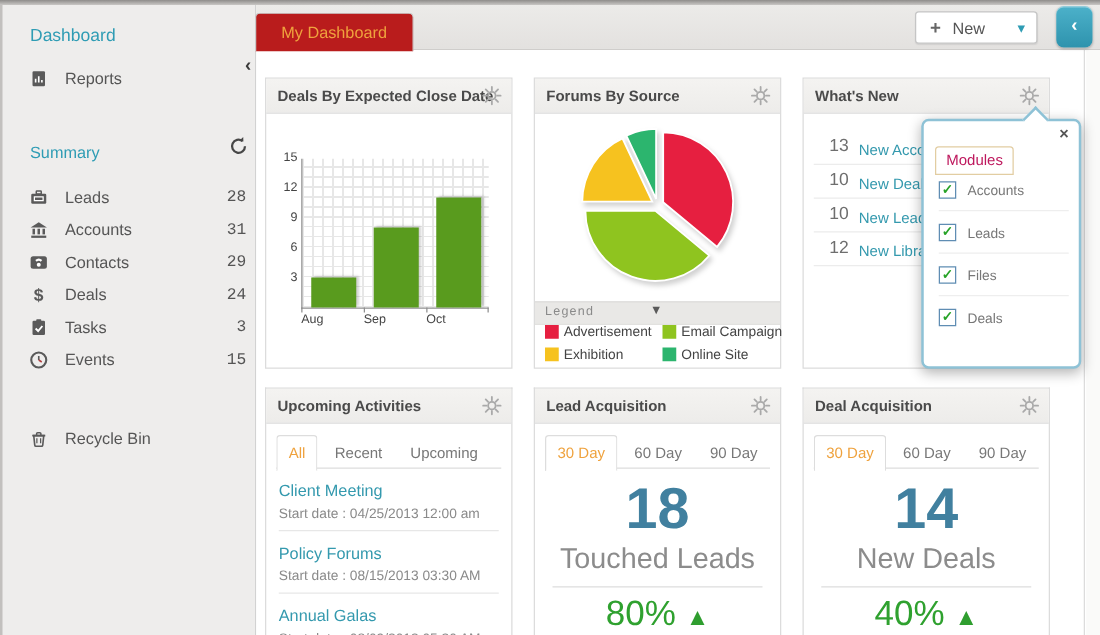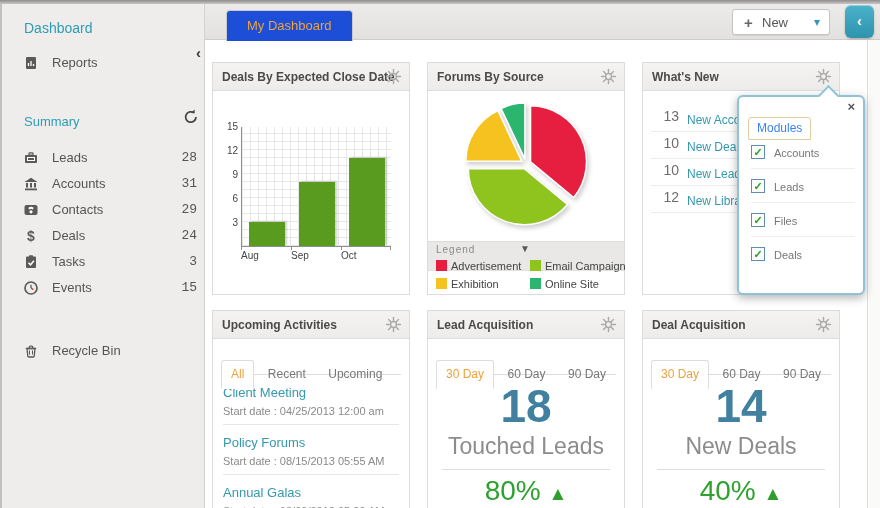--- a/index.html
+++ b/index.html
@@ -20,22 +20,22 @@
   .sb-label { position:absolute; left:50px; top:5px; font-size:13px; color:#555; }
   .sb-count { position:absolute; right:10px; top:5px; font-size:13px; color:#555;font-family:Liberation Mono, monospace; }
   .sb-summary { position:absolute; left:22px; top:110px; font-size:13px; color:#2e9cb4; cursor:pointer; }
   .sb-refresh { position:absolute; left:180px; top:104px; width:18px; height:18px; cursor:pointer; }
   .collapse-ch { position:absolute; left:196px; top:44px; font-size:15px; font-weight:bold; color:#3a3a3a;
     z-index:6; cursor:pointer; }
 
   
   .topbar { position:absolute; left:205px; top:4px; width:675px; height:36px;
     background:linear-gradient(#ecebe9,#e3e1df); border-bottom:1px solid #cfcdcb; }
-  .tab-mydash { position:absolute; left:226px; top:10px; height:31px; padding:7px 20px 0 20px;
-    background:#1d4ed8; border:1px solid #c9c9c9; border-bottom:none; border-radius:4px 4px 0 0;
+  .tab-mydash { position:absolute; left:204px; top:10px; height:31px; padding:7px 20px 0 20px;
+    background:#b91c1c; border:1px solid #c9c9c9; border-bottom:none; border-radius:4px 4px 0 0;
     font-size:13px; color:#efa23d; z-index:5; cursor:pointer; }
   .btn-new { position:absolute; left:732px; top:9px; width:98px; height:26px; background:#fff;
     border:1px solid #c5c5c5; border-radius:3px; z-index:5; cursor:pointer; box-shadow:0 1px 1px rgba(0,0,0,.08); }
   .btn-new .plus { position:absolute; left:11px; top:4px; color:#666; font-size:15px; font-weight:bold; }
   .btn-new .lbl { position:absolute; left:29px; top:5px; color:#555; font-size:13px; }
   .btn-new .chev { position:absolute; right:9px; top:5px; color:#2e9cb4; font-size:12px; }
   .btn-collapse { position:absolute; left:845px; top:5px; width:29px; height:33px;
     background:linear-gradient(#4cb1ca,#2e93ad); border-radius:6px; z-index:5; cursor:pointer;
     color:#fff; font-weight:bold; font-size:15px; text-align:center; line-height:32px;
     box-shadow:inset 0 1px 0 rgba(255,255,255,.4), 0 1px 2px rgba(0,0,0,.25); }
@@ -61,40 +61,40 @@
       repeating-linear-gradient(to top, #e7e7e7 0 1px, transparent 1px 8px),
       repeating-linear-gradient(to right, #e7e7e7 0 1px, transparent 1px 8px); }
   .bar { position:absolute; bottom:0; width:36px; box-shadow:2px -1px 2px rgba(0,0,0,.18); }
   .ytick { position:absolute; right:153px; width:20px; text-align:right; font-size:10px; color:#444; }
   .xlabels { position:relative; width:150px; height:14px; }
   .xlabel { position:absolute; top:3px; width:50px; text-align:left; font-size:10px; color:#444; }
   .xtick { position:absolute; top:-1px; width:1px; height:4px; background:#8f8f8f; }
 
   
   .pie-svg { display:block; margin:0 auto; filter:drop-shadow(2px 3px 2px rgba(0,0,0,.18)); }
-  .legend-bar { position:absolute; left:0; top:150px; width:196px; height:30px; background:#e9e8e6;
+  .legend-bar { position:absolute; left:0; top:150px; width:196px; height:19px; background:#e9e8e6;
     border-top:1px solid #dddcda; border-bottom:1px solid #e2e1df; }
   .legend-bar .ltxt { position:absolute; left:8px; top:2px; font-size:10px; color:#8a8a8a; letter-spacing:1px; }
   .legend-bar .ltri { position:absolute; left:92px; top:1px; font-size:10px; color:#5a5a5a; cursor:pointer; }
   .legend-items { position:absolute; left:0; top:168px; width:196px; }
   .litem { position:absolute; height:14px; }
   .lswatch { position:absolute; left:0; top:1px; width:11px; height:11px; }
   .llabel { position:absolute; left:15px; top:1px; font-size:11px; color:#444; white-space:nowrap; }
 
   
   .wn-row { position:relative; margin:0 8px; height:27px; border-bottom:1px solid #ececec; }
   .wn-num { position:absolute; left:2px; top:3px; width:26px; text-align:right;
     font-size:14px; color:#6e6e6e; }
   .wn-link { position:absolute; left:36px; top:8px; font-size:12px; color:#3499ae;
     white-space:nowrap; cursor:pointer; }
 
   
   .wtabs { position:relative; height:28px; margin:8px 8px 0 8px; border-bottom:1px solid #ddd; }
   .wtab { position:relative; display:inline-block; padding:6px 9px 7px 9px; font-size:12px;
-    color:#777; cursor:pointer; top:1px;margin-top:12px; }
+    color:#777; cursor:pointer; top:1px; }
   .wtab.active { color:#efa23d; background:#fff; border:1px solid #ddd; border-bottom:1px solid #fff; 
     border-radius:3px 3px 0 0; }
 
   
   .ua-item { margin:10px 10px 0 10px; }
   .ua-title { font-size:13px; color:#3499ae; cursor:pointer; }
   .ua-date { font-size:11px; color:#8a8a8a; padding:5px 0 7px 0; border-bottom:1px solid #e7e7e7; }
 
   
   .acq-value { position:absolute; left:0; width:100%; text-align:center;
@@ -108,21 +108,21 @@
 
   
   .popup { position:absolute; left:737px; top:95px; width:128px; height:200px; background:#fff;
     border:2px solid #8ec2d6; border-radius:6px; z-index:20;
     box-shadow:0 3px 10px rgba(0,0,0,.3); }
   .popup .pointer { position:absolute; left:82px; top:-9px; width:15px; height:15px; background:#fff;
     border-left:2px solid #8ec2d6; border-top:2px solid #8ec2d6; transform:rotate(45deg); }
   .popup .close-x { position:absolute; right:8px; top:2px; font-size:13px; font-weight:bold;
     color:#555; cursor:pointer; }
   .popup .ptab { position:absolute; left:9px; top:20px; padding:3px 8px 4px 8px; font-size:12px;
-    color:#3b82f6; border:1px solid #e2cda2; border-radius:3px 3px 0 0; background:#fff; cursor:pointer; }
+    color:#be185d; border:1px solid #e2cda2; border-radius:3px 3px 0 0; background:#fff; cursor:pointer; }
   .cb-row { position:absolute; left:12px; width:104px; height:26px; border-bottom:1px solid #eee; }
   .cb-row.last { border-bottom:none; }
   .checkbox { position:absolute; left:0; top:2px; width:14px; height:14px; background:#fff;
     border:1px solid #5f8db3; text-align:center; line-height:13px; font-size:11px; font-weight:bold;
     color:#27a327; cursor:pointer; }
   .cb-label { position:absolute; left:23px; top:4px; font-size:11px; color:#777; }
 
   svg { display:block; }
 </style>
 </head>
@@ -379,21 +379,21 @@
         <span class="wtab active">All</span>
         <span class="wtab">Recent</span>
         <span class="wtab">Upcoming</span>
       </div>
       <div class="ua-item">
         <div class="ua-title">Client Meeting</div>
         <div class="ua-date">Start date : 04/25/2013 12:00 am</div>
       </div>
       <div class="ua-item">
         <div class="ua-title">Policy Forums</div>
-        <div class="ua-date">Start date : 08/15/2013 05:55 AM</div>
+        <div class="ua-date">Start date : 08/15/2013 03:30 AM</div>
       </div>
       <div class="ua-item">
         <div class="ua-title">Annual Galas</div>
         <div class="ua-date">Start date : 08/09/2013 05:30 AM</div>
       </div>
     </div>
   </div>
 
   <div class="widget" style="left:427px; top:310px; height:245px; border-bottom:none;">
     <div class="whead">

